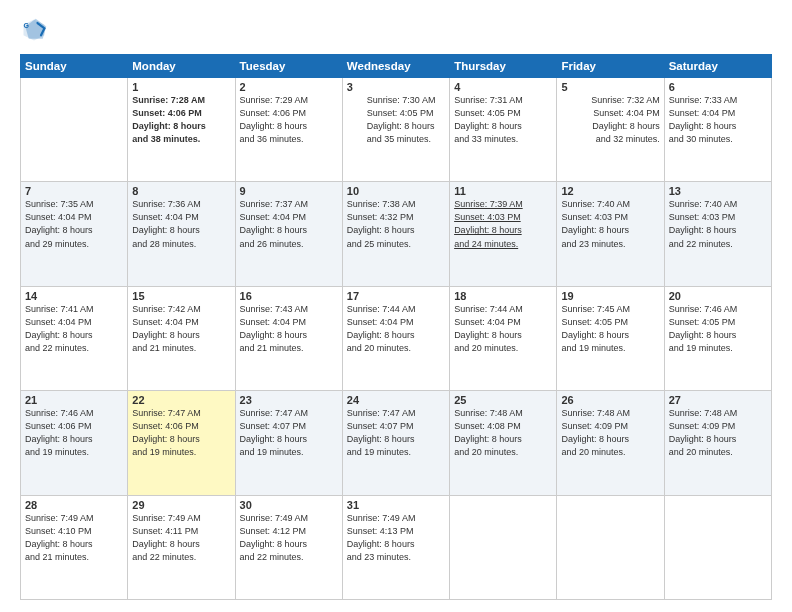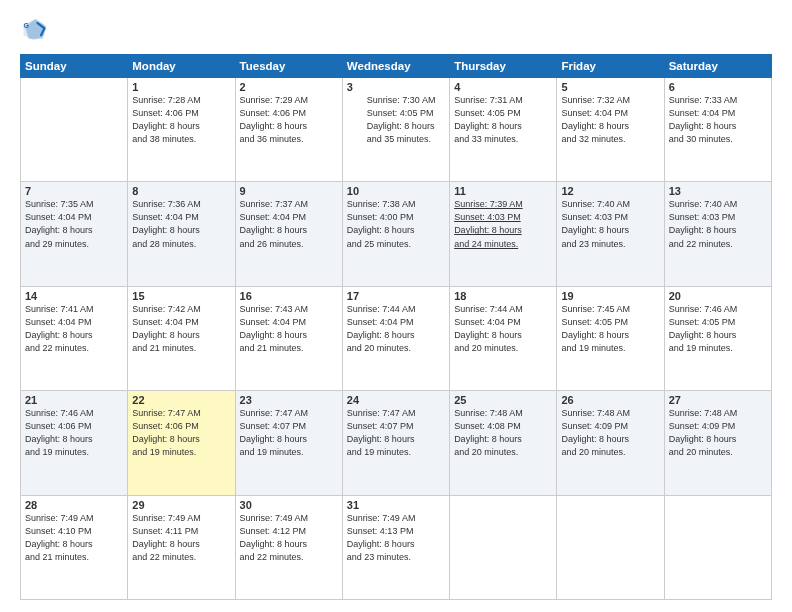--- a/index.html
+++ b/index.html
@@ -132,21 +132,21 @@
           <th>Thursday</th>
           <th>Friday</th>
           <th>Saturday</th>
         </tr>
     </thead>
     <tbody id="calendar-body">
     <tr>
           <td class="empty-cell"></td>
           <td>
             <span class="day-num">1</span>
-            <div class="day-info" style="white-space: pre-line;">Sunrise: 7:28 AM
+            <div class="day-info" style="white-space: pre-line; font-weight: bold;">Sunrise: 7:28 AM
 Sunset: 4:06 PM
 Daylight: 8 hours
 and 38 minutes.</div>
           </td>
           <td>
             <span class="day-num">2</span>
             <div class="day-info" style="white-space: pre-line;">Sunrise: 7:29 AM
 Sunset: 4:06 PM
 Daylight: 8 hours
 and 36 minutes.</div>
@@ -160,21 +160,21 @@
           </td>
           <td>
             <span class="day-num">4</span>
             <div class="day-info" style="white-space: pre-line;">Sunrise: 7:31 AM
 Sunset: 4:05 PM
 Daylight: 8 hours
 and 33 minutes.</div>
           </td>
           <td>
             <span class="day-num">5</span>
-            <div class="day-info" style="white-space: pre-line;">Sunrise: 7:32 AM
+            <div class="day-info" style="white-space: pre-line; text-align: right;">Sunrise: 7:32 AM
 Sunset: 4:04 PM
 Daylight: 8 hours
 and 32 minutes.</div>
           </td>
           <td>
             <span class="day-num">6</span>
             <div class="day-info" style="white-space: pre-line;">Sunrise: 7:33 AM
 Sunset: 4:04 PM
 Daylight: 8 hours
 and 30 minutes.</div>
@@ -198,21 +198,21 @@
           <td style="background: rgb(240, 244, 248);">
             <span class="day-num">9</span>
             <div class="day-info" style="white-space: pre-line;">Sunrise: 7:37 AM
 Sunset: 4:04 PM
 Daylight: 8 hours
 and 26 minutes.</div>
           </td>
           <td style="background: rgb(240, 244, 248);">
             <span class="day-num">10</span>
             <div class="day-info" style="white-space: pre-line;">Sunrise: 7:38 AM
-Sunset: 4:00 PM
+Sunset: 4:32 PM
 Daylight: 8 hours
 and 25 minutes.</div>
           </td>
           <td style="background: rgb(240, 244, 248);">
             <span class="day-num">11</span>
             <div class="day-info" style="white-space: pre-line; text-decoration: underline;">Sunrise: 7:39 AM
 Sunset: 4:03 PM
 Daylight: 8 hours
 and 24 minutes.</div>
           </td>

